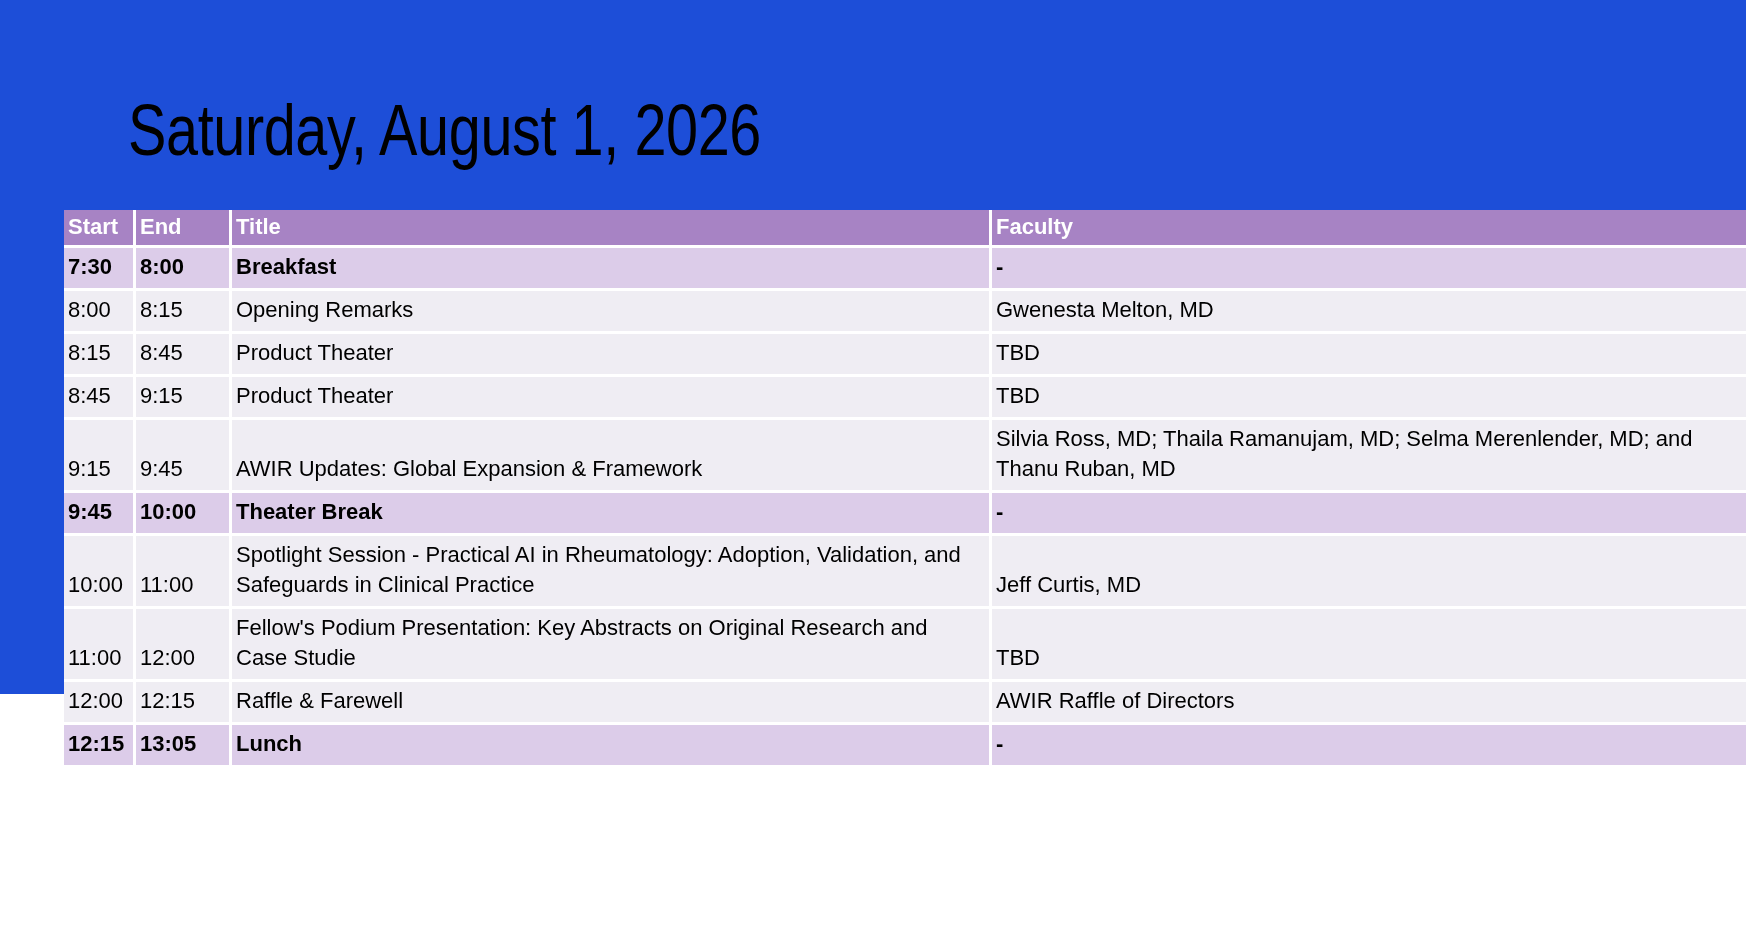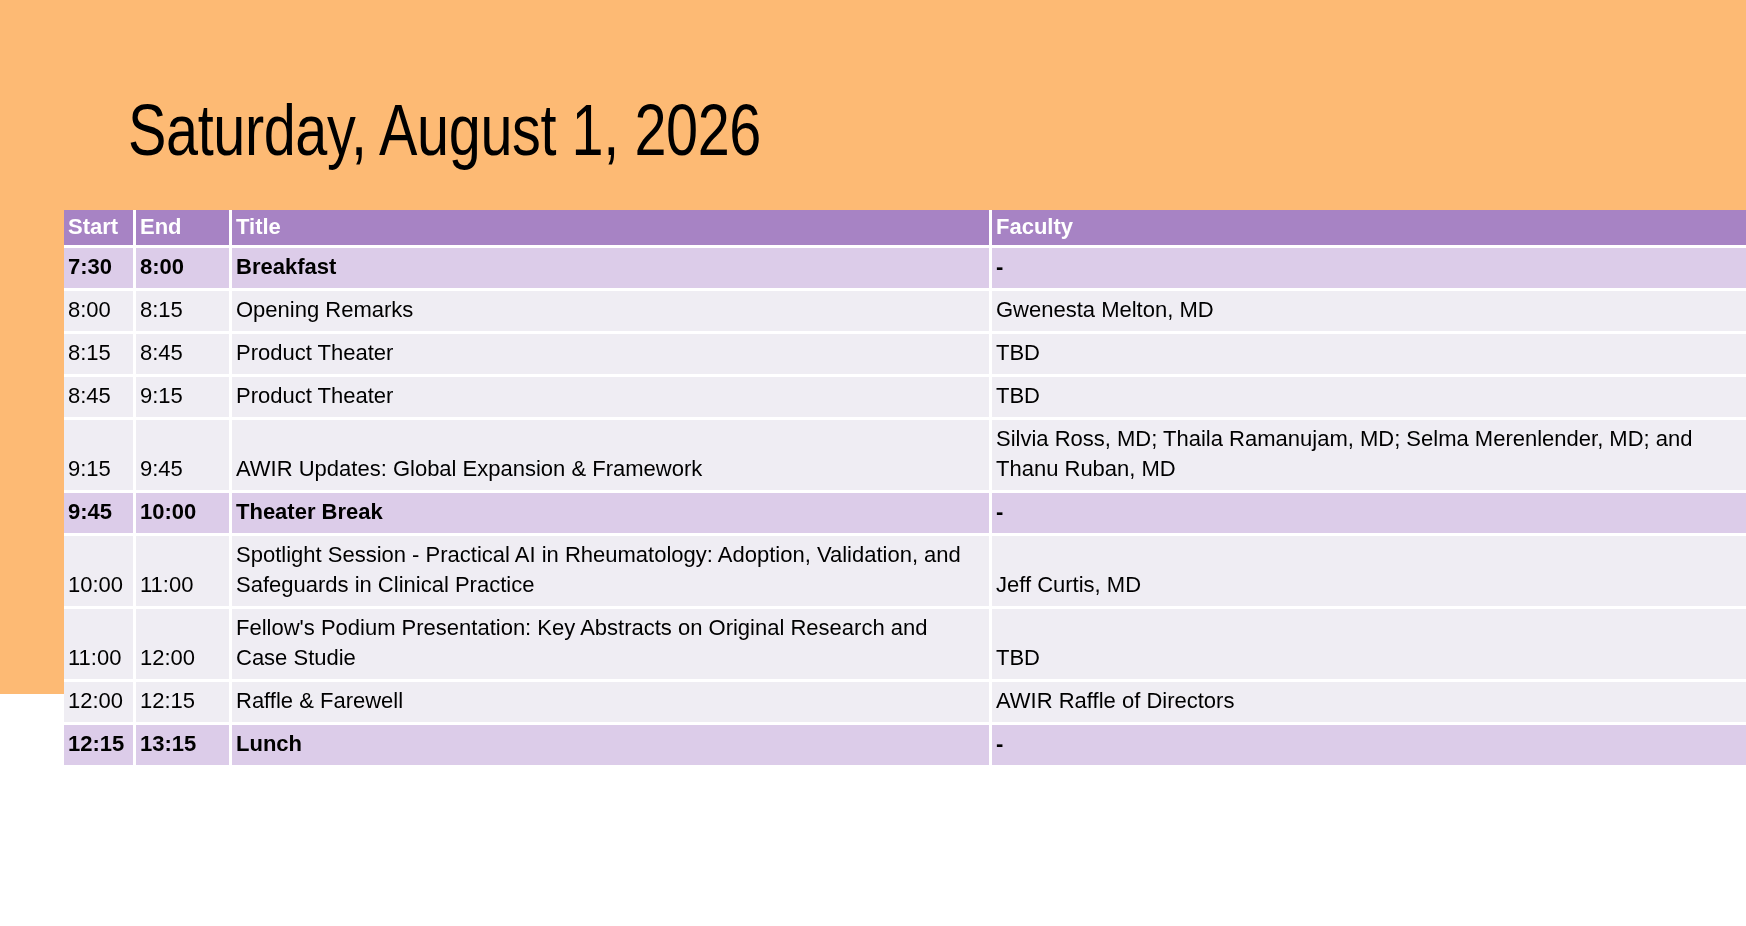--- a/index.html
+++ b/index.html
@@ -11,21 +11,21 @@
     width: 1746px;
     height: 926px;
     font-family: "Liberation Sans", sans-serif;
     color: #000000;
     overflow: hidden;
   }
   .slide {
     position: relative;
     width: 1746px;
     height: 694px;
-    background: #fdba74;
+    background: #1d4ed8;
   }
   .slide-title {
     position: absolute;
     left: 128px;
     top: 86px;
     font-family: "Liberation Sans", sans-serif;
     font-size: 72px;
     line-height: 88px;
     font-weight: 400;
     letter-spacing: -0.5px;
@@ -161,21 +161,21 @@
             <td>TBD</td>
           </tr>
           <tr>
             <td>12:00</td>
             <td>12:15</td>
             <td>Raffle &amp; Farewell</td>
             <td>AWIR Raffle of Directors</td>
           </tr>
           <tr class="hl">
             <td>12:15</td>
-            <td>13:15</td>
+            <td>13:05</td>
             <td>Lunch</td>
             <td>-</td>
           </tr>
         </tbody>
     </table>
   </div>
 
 </div>
 
 </body></html>

